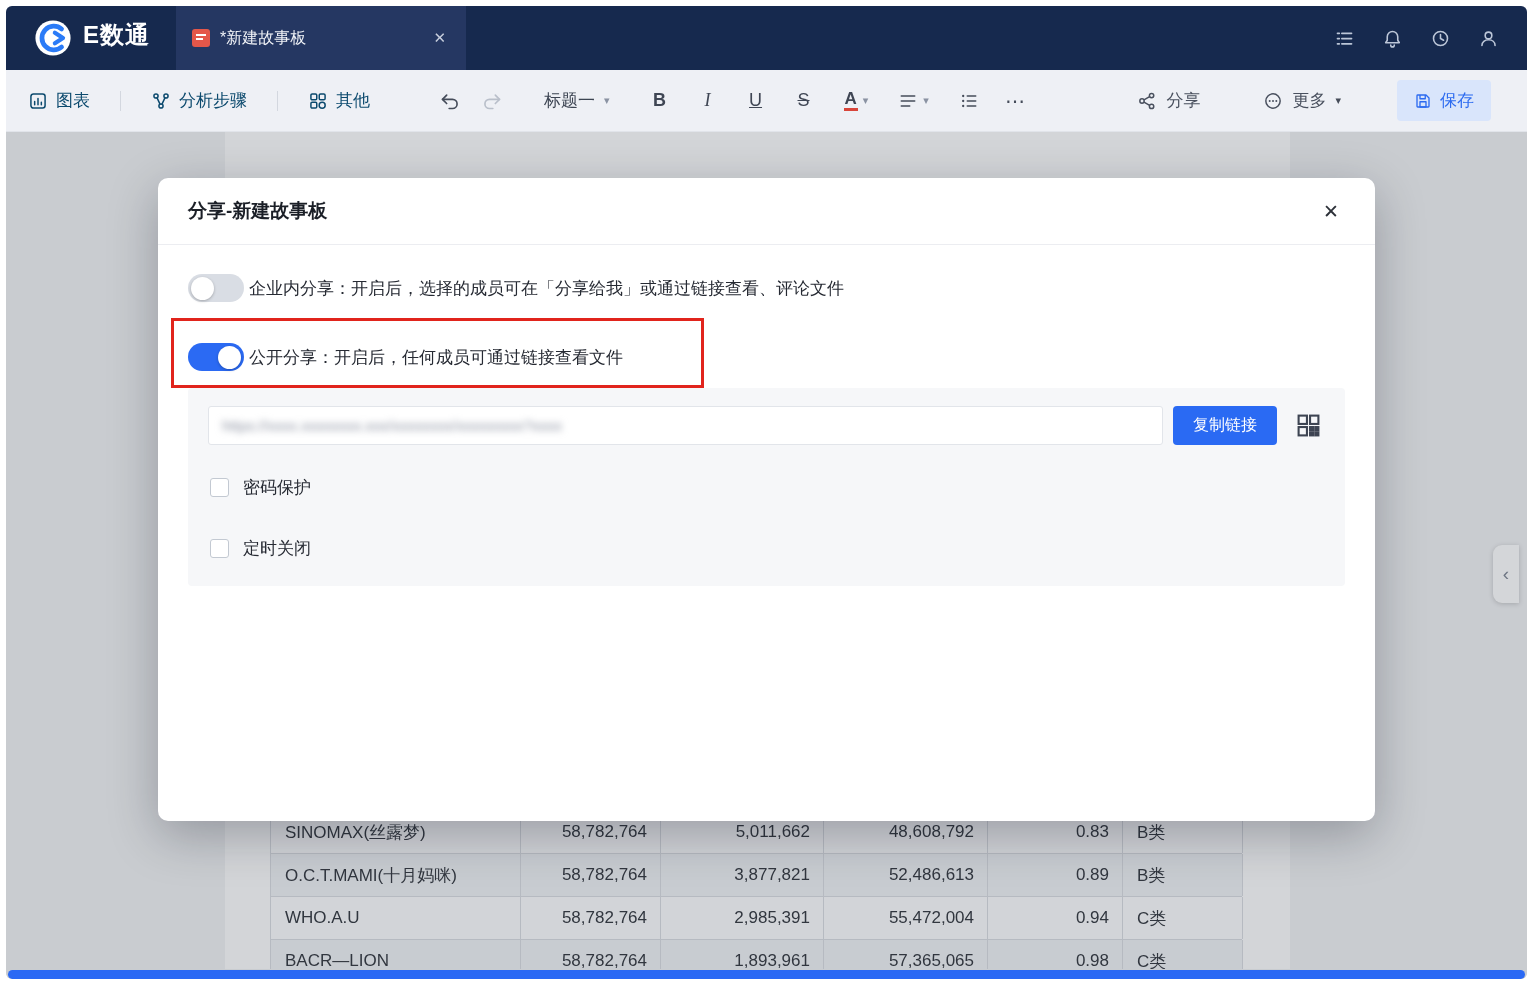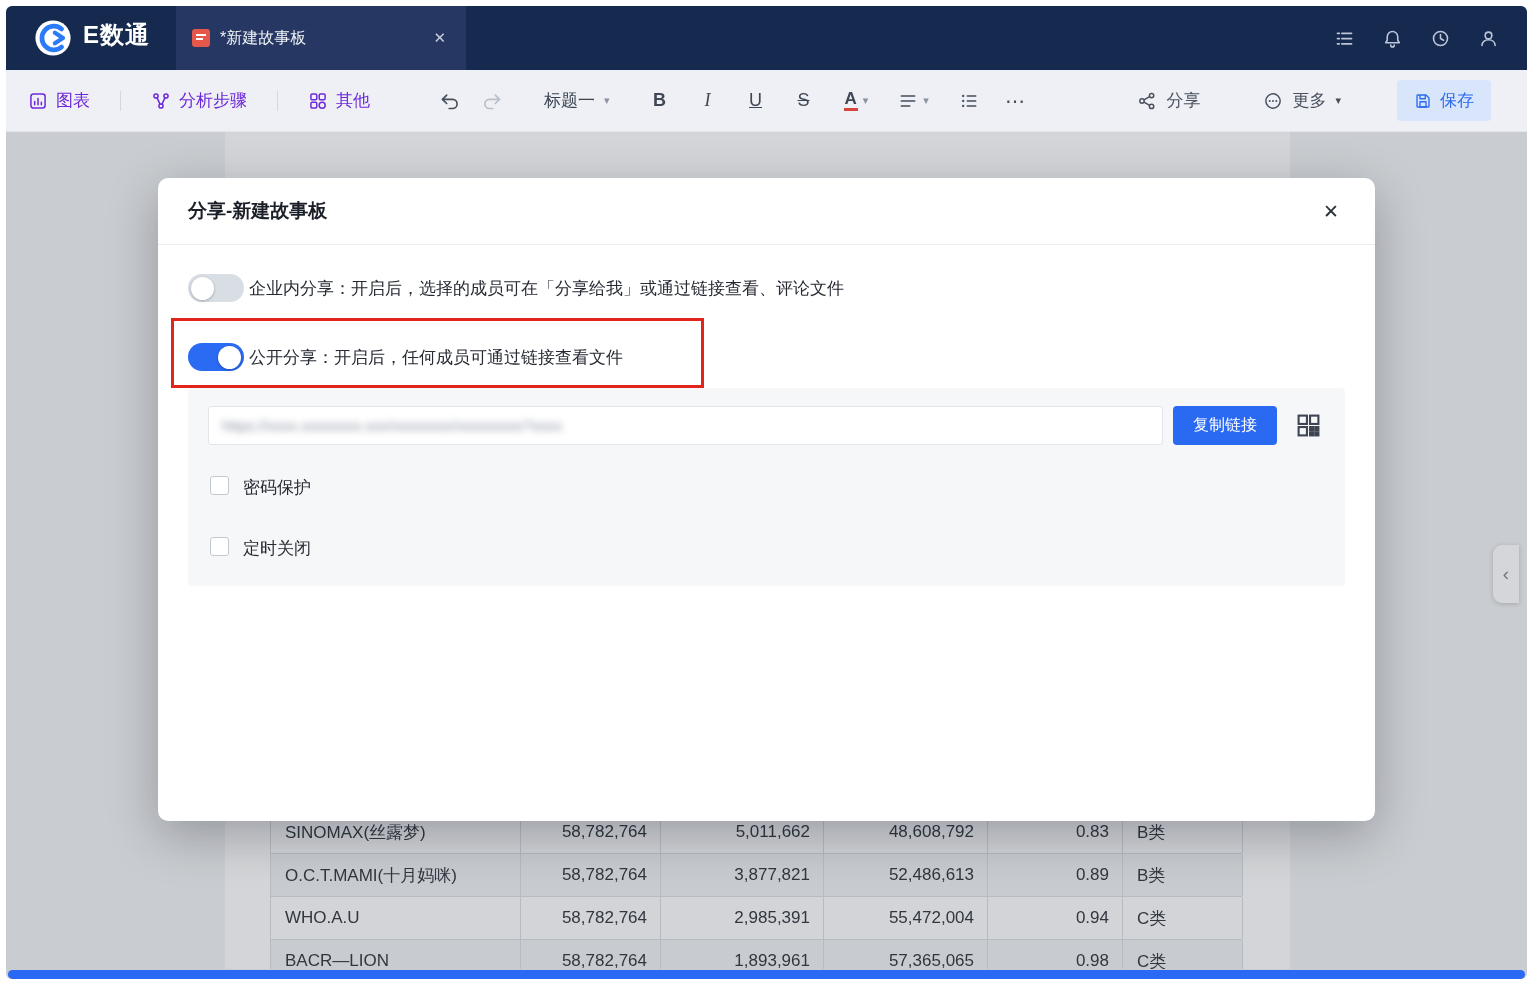--- a/index.html
+++ b/index.html
@@ -12,21 +12,21 @@
   .logo { display:flex; align-items:flex-start; gap:11px; padding:0 26px 0 28px; }
   .logo-text { color:#fff; font-size:24px; font-weight:bold; letter-spacing:1px; }
   .tab { width:290px; height:64px; background:#253762; display:flex; align-items:center; gap:10px; padding:0 16px; cursor:pointer; }
   .tab-title { color:#f2f4f8; font-size:16px; flex:1; white-space:nowrap; overflow:hidden; }
   .tab-close { color:#c7cedd; font-size:15px; padding:2px 4px; }
   .topbar-right { margin-left:auto; display:flex; align-items:center; gap:27px; padding-right:28px; color:#bcc6d8; }
   .topbar-right .tbi { display:flex; cursor:pointer; }
 
   
   .toolbar { height:62px; background:#eef0f5; border-bottom:1px solid #e1e4ea; display:flex; align-items:center; padding:0 22px; position:relative; z-index:30; }
-  .tb-blue { color:#6d28d9; display:flex; align-items:center; gap:8px; font-size:17px; cursor:pointer; white-space:nowrap; }
+  .tb-blue { color:#0c4a6e; display:flex; align-items:center; gap:8px; font-size:17px; cursor:pointer; white-space:nowrap; }
   .tb-div { width:1px; height:20px; background:#d3d7df; margin:0 30px; }
   .tb-ic { color:#454c5a; display:flex; align-items:center; cursor:pointer; }
   .tb-disabled { color:#b9bfca; }
   .heading-dd { display:flex; align-items:center; gap:9px; margin-left:42px; color:#3c4452; font-size:17px; cursor:pointer; }
   .caret { font-size:11px; color:#8a92a2; }
   .fmt { font-size:18px; color:#3f4654; margin-left:28px; cursor:pointer; width:20px; text-align:center; }
   .fmt.b { font-weight:bold; margin-left:40px; }
   .fmt.i { font-style:italic; font-family:"Liberation Serif",serif; }
   .fmt.u { text-decoration:underline; }
   .fmt.s { text-decoration:line-through; }
@@ -63,21 +63,21 @@
   .toggle { width:56px; height:28px; border-radius:15px; background:#d9dde4; position:relative; flex:none; cursor:pointer; }
   .toggle .knob { position:absolute; top:2.5px; left:3px; width:23px; height:23px; border-radius:50%; background:#fff; box-shadow:0 1px 3px rgba(0,0,0,.25); }
   .toggle.on { background:#2b6af3; }
   .toggle.on .knob { left:auto; right:3px; }
   .redbox { position:absolute; left:13px; top:140px; width:533px; height:70px; border:3px solid #e1241c; z-index:2; pointer-events:none; }
   .panel { position:absolute; left:30px; top:210px; width:1157px; height:198px; background:#f6f7f9; border-radius:4px; }
   .link-box { position:absolute; left:20px; top:18px; width:955px; height:39px; background:#fff; border:1px solid #e2e5ea; border-radius:3px; display:flex; align-items:center; padding:0 13px; overflow:hidden; cursor:text; }
   .link-text { filter:blur(3.5px); color:#8d93a2; font-size:15px; white-space:nowrap; }
   .copy-btn { position:absolute; left:985px; top:18px; width:104px; height:39px; background:#2a6af3; color:#fff; font-size:16px; border:none; border-radius:4px; cursor:pointer; font-family:inherit; }
   .qr { position:absolute; left:1108px; top:25px; color:#3d4452; display:flex; cursor:pointer; }
-  .cbrow { position:absolute; left:22px; display:flex; gap:14px; cursor:pointer; }
+  .cbrow { position:absolute; left:22px; display:flex; align-items:center; gap:14px; cursor:pointer; }
   .cbrow.c1 { top:88px; }
   .cbrow.c2 { top:149px; }
   .cb { width:19px; height:19px; border:1.5px solid #c3c9d2; border-radius:3px; background:#fff; flex:none; }
   .cb-label { font-size:17px; color:#262a33; }
 
   svg { display:block; }
 </style>
 </head>
 <body>
 

